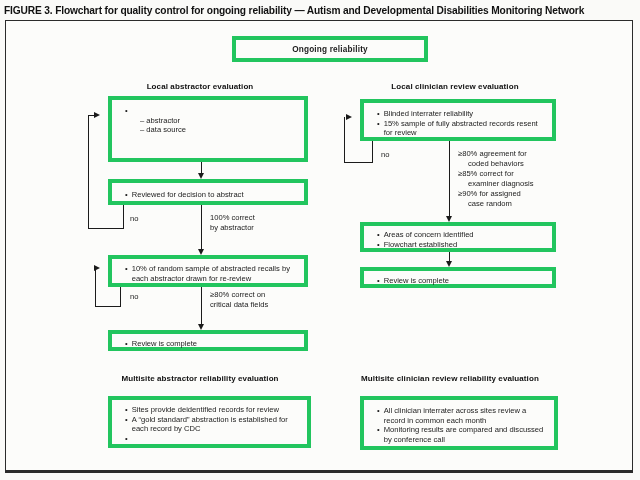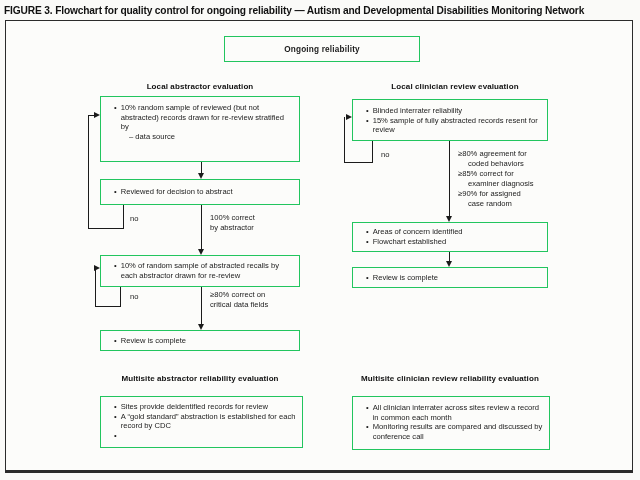--- a/index.html
+++ b/index.html
@@ -2,22 +2,22 @@
 <html><head>
 <meta charset="utf-8">
 <style>
   html,body{margin:0;padding:0;background:#f7f7f5;}
   .page{position:relative;width:640px;height:480px;background:#fafaf8;overflow:hidden;
         font-family:"Liberation Sans",sans-serif;color:#1b1b1b;}
   .title{position:absolute;left:4px;top:4px;width:634px;white-space:nowrap;
          font:bold 10.2px/13px "Liberation Sans",sans-serif;letter-spacing:-0.15px;color:#111;}
   .frame{position:absolute;left:5px;top:20px;width:626px;height:449px;
          border:1.5px solid #2b2b2b;border-bottom-width:3px;background:#fcfcfa;}
-  .node{position:absolute;border:1px solid #22c55e;background:#fcfcfa;box-sizing:border-box;
-        font:7.6px/9.6px "Liberation Sans",sans-serif;}
+  .node{position:absolute;border:4px solid #22c55e;background:#fcfcfa;box-sizing:border-box;
+        font:7.6px/9.6px "Liberation Sans",sans-serif;margin-left:8px;}
   .node.center{display:flex;align-items:center;justify-content:center;
         font:bold 8.2px "Liberation Sans",sans-serif;letter-spacing:0.2px;}
   .row{display:flex;gap:4px;padding:0 6px 0 13px;}
   .row .bullet{flex:0 0 auto;}
   .row.sub{padding-left:28px;}
   .hdr{position:absolute;font:bold 8px/10px "Liberation Sans",sans-serif;text-align:center;
        color:#111;letter-spacing:0.1px;}
   .vl{position:absolute;width:1px;background:#1b1b1b;}
   .hl{position:absolute;height:1px;background:#1b1b1b;}
   .arr-d{position:absolute;width:0;height:0;border-left:3.5px solid transparent;
@@ -39,21 +39,23 @@
   <div class="node center" style="left:224px;top:36px;width:196px;height:26px;">
     <span>Ongoing reliability</span>
   </div>
 
   <div class="hdr" style="left:90px;top:82px;width:220px;">Local abstractor evaluation</div>
   <div class="hdr" style="left:345px;top:82px;width:220px;">Local clinician review evaluation</div>
 
   <div class="node pt6" style="left:100px;top:96px;width:200px;height:66px;">
     <div class="row">
       <span class="bullet">•</span>
-      <span>10% random sample of reviewed (but not abstracted) records drawn for re-review stratified by</span>
+    </div>
+    <div class="row sub">
+      <span>– abstractor</span>
     </div>
     <div class="row sub">
       <span>– data source</span>
     </div>
   </div>
 
   <div class="vl" style="left:201px;top:162px;height:12px;"></div>
   <div class="arr-d" style="left:198px;top:173px;"></div>
 
   <div class="node pt7" style="left:100px;top:179px;width:200px;height:26px;">

